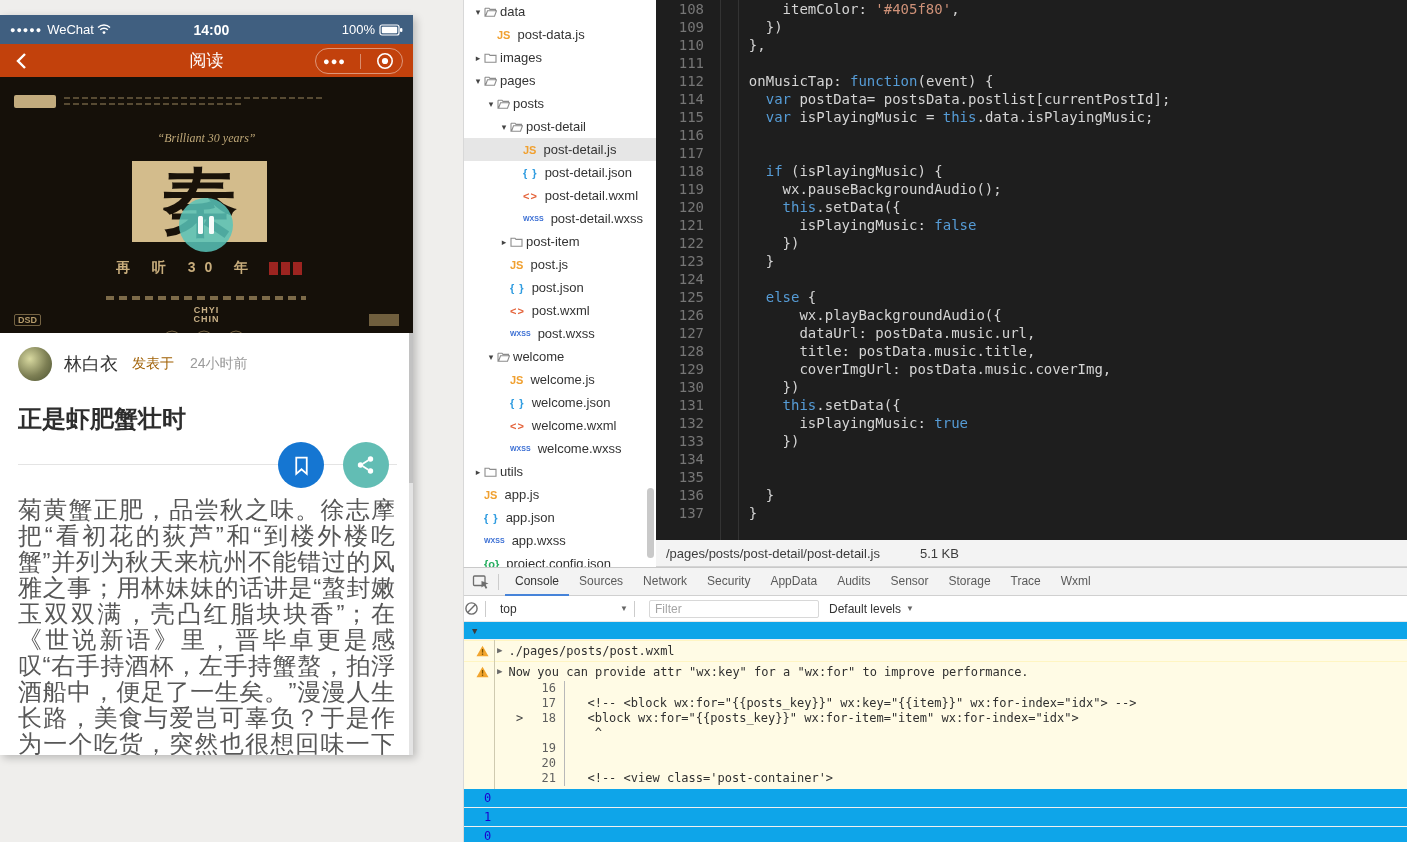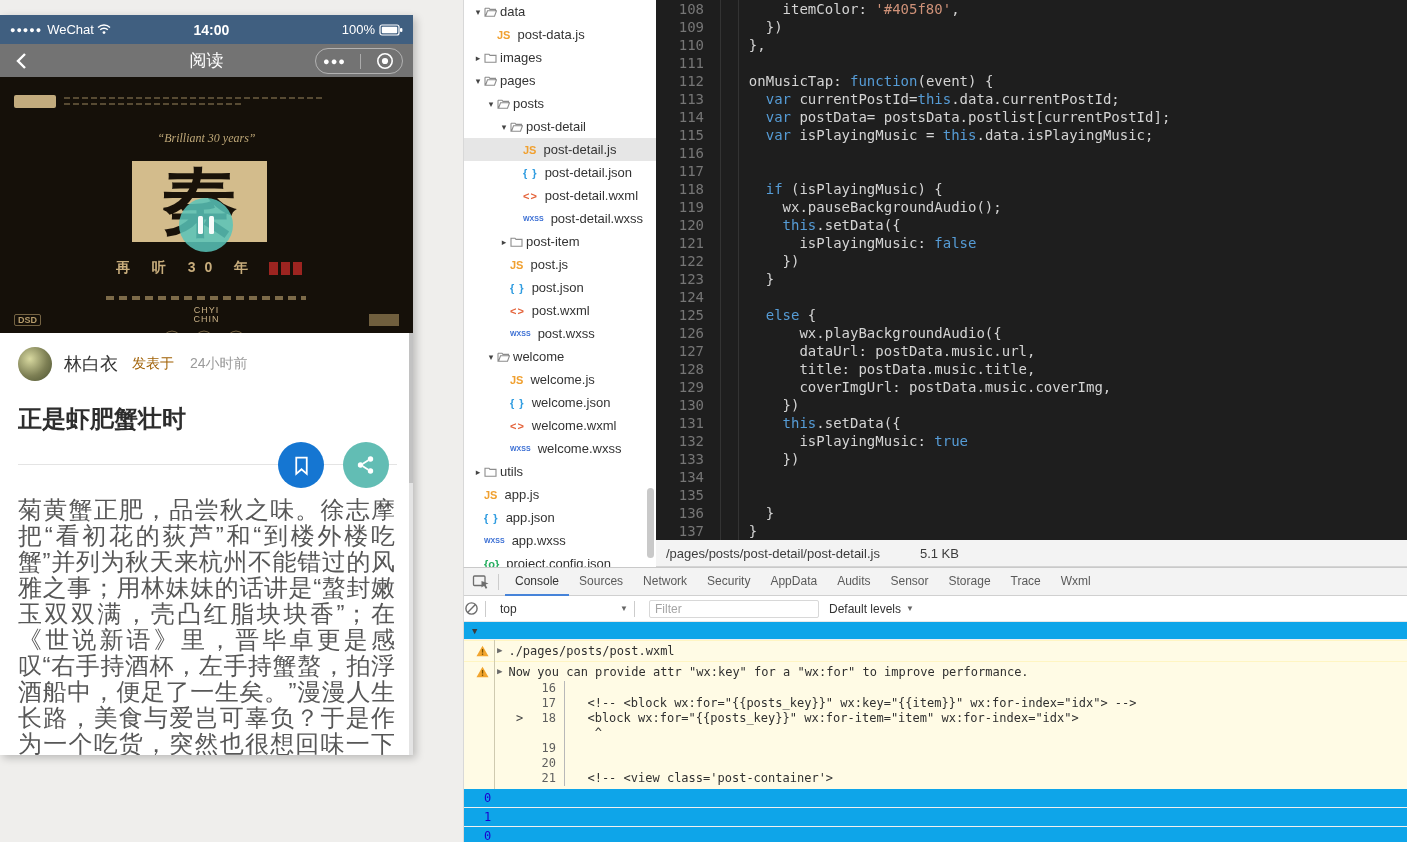--- a/index.html
+++ b/index.html
@@ -10,21 +10,21 @@
   
   .simulator { position:absolute; left:0; top:0; width:463px; height:842px; background:#efeeec; }
   .phone { position:absolute; left:0; top:15px; width:413px; height:740px; background:#fff;
            box-shadow:3px 3px 8px rgba(0,0,0,.22); overflow:hidden; }
   .p-status { height:29px; background:#405f80; color:#fff; display:flex; align-items:center;
               padding:0 10px; font-size:13px; }
   .p-status .sig { letter-spacing:1px; font-size:9px; margin-right:5px; }
   .p-status .carrier { font-size:13px; }
   .p-status .mid { flex:1; text-align:center; font-weight:bold; font-size:14px; margin-left:-30px;}
   .p-status .right { display:flex; align-items:center; gap:4px; font-size:13px;}
-  .p-nav { height:33px; background:#737373; color:#fff; display:flex; align-items:center;
+  .p-nav { height:33px; background:#c2410c; color:#fff; display:flex; align-items:center;
            padding:0 12px; position:relative; }
   .p-nav .back { width:22px; height:22px; cursor:pointer; }
   .p-nav .title { position:absolute; left:0; right:0; text-align:center; font-size:17px; }
   .capsule { position:absolute; right:10px; top:4px; width:88px; height:26px;
              border:1px solid rgba(255,255,255,.45); border-radius:14px;
              display:flex; align-items:center; justify-content:space-around; }
   .capsule .dots { color:#fff; font-size:11px; letter-spacing:1px; line-height:10px; }
   .capsule .cdiv { width:1px; height:15px; background:rgba(255,255,255,.4); }
 
   
@@ -44,21 +44,21 @@
               gap:6px; cursor:pointer; }
   .play-btn i { width:5px; height:18px; background:rgba(255,255,255,.95); border-radius:1.5px; }
   .caption-row { position:absolute; top:182px; left:8px; right:0; display:flex; align-items:center;
                  justify-content:center; gap:12px; }
   .caption { color:#c8ad7c; font-size:14px; font-weight:bold; letter-spacing:9px; }
   .red-block { width:36px; height:13px;
                background:repeating-linear-gradient(90deg,#9c2420 0 9px,transparent 9px 12px); }
   .hits-row { position:absolute; top:219px; left:106px; width:200px; height:4px; opacity:.65;
               background:repeating-linear-gradient(90deg,#b49b6b 0 8px,transparent 8px 13px); }
   .artist { position:absolute; top:229px; left:0; right:0; text-align:center; color:#c8b086;
-            font-size:9px; font-weight:normal; letter-spacing:1px; line-height:9px; }
+            font-size:9px; font-weight:bold; letter-spacing:1px; line-height:9px; }
   .signature { position:absolute; top:248px; left:0; right:0; text-align:center; opacity:.6; }
   .dsd { position:absolute; left:14px; bottom:7px; color:#b49b6b; font-size:9px; font-weight:bold;
          border:1px solid rgba(180,155,107,.6); border-radius:2px; padding:0 3px; }
   .corner-tag { position:absolute; right:14px; bottom:7px; width:30px; height:12px; background:#8f7a50;
                 opacity:.75; }
 
   
   .article { padding:0 18px; }
   .author-row { display:flex; align-items:center; margin-top:14px; }
   .avatar { width:34px; height:34px; border-radius:50%;
@@ -400,21 +400,20 @@
 
   <div class="editor">
     <div class="iguide" style="left:64px"></div>
     <div class="iguide" style="left:82px"></div>
     <div>
         <div class="code-line"><span class="gutter">108</span><span class="ltext"><span class="tok-p">      itemColor: </span><span class="tok-s">'#405f80'</span><span class="tok-p">,</span></span></div>
         <div class="code-line"><span class="gutter">109</span><span class="ltext"><span class="tok-p">    })</span></span></div>
         <div class="code-line"><span class="gutter">110</span><span class="ltext"><span class="tok-p">  },</span></span></div>
         <div class="code-line"><span class="gutter">111</span><span class="ltext"></span></div>
         <div class="code-line"><span class="gutter">112</span><span class="ltext"><span class="tok-p">  onMusicTap: </span><span class="tok-k">function</span><span class="tok-p">(event) {</span></span></div>
-        <div class="code-line"><span class="gutter">113</span><span class="ltext"><span class="tok-p">    </span><span class="tok-k">var</span><span class="tok-p"> currentPostId=</span><span class="tok-k">this</span><span class="tok-p">.data.currentPostId;</span></span></div>
         <div class="code-line"><span class="gutter">114</span><span class="ltext"><span class="tok-p">    </span><span class="tok-k">var</span><span class="tok-p"> postData= postsData.postlist[currentPostId];</span></span></div>
         <div class="code-line"><span class="gutter">115</span><span class="ltext"><span class="tok-p">    </span><span class="tok-k">var</span><span class="tok-p"> isPlayingMusic = </span><span class="tok-k">this</span><span class="tok-p">.data.isPlayingMusic;</span></span></div>
         <div class="code-line"><span class="gutter">116</span><span class="ltext"></span></div>
         <div class="code-line"><span class="gutter">117</span><span class="ltext"></span></div>
         <div class="code-line"><span class="gutter">118</span><span class="ltext"><span class="tok-p">    </span><span class="tok-k">if</span><span class="tok-p"> (isPlayingMusic) {</span></span></div>
         <div class="code-line"><span class="gutter">119</span><span class="ltext"><span class="tok-p">      wx.pauseBackgroundAudio();</span></span></div>
         <div class="code-line"><span class="gutter">120</span><span class="ltext"><span class="tok-p">      </span><span class="tok-k">this</span><span class="tok-p">.setData({</span></span></div>
         <div class="code-line"><span class="gutter">121</span><span class="ltext"><span class="tok-p">        isPlayingMusic: </span><span class="tok-k">false</span></span></div>
         <div class="code-line"><span class="gutter">122</span><span class="ltext"><span class="tok-p">      })</span></span></div>
         <div class="code-line"><span class="gutter">123</span><span class="ltext"><span class="tok-p">    }</span></span></div>

